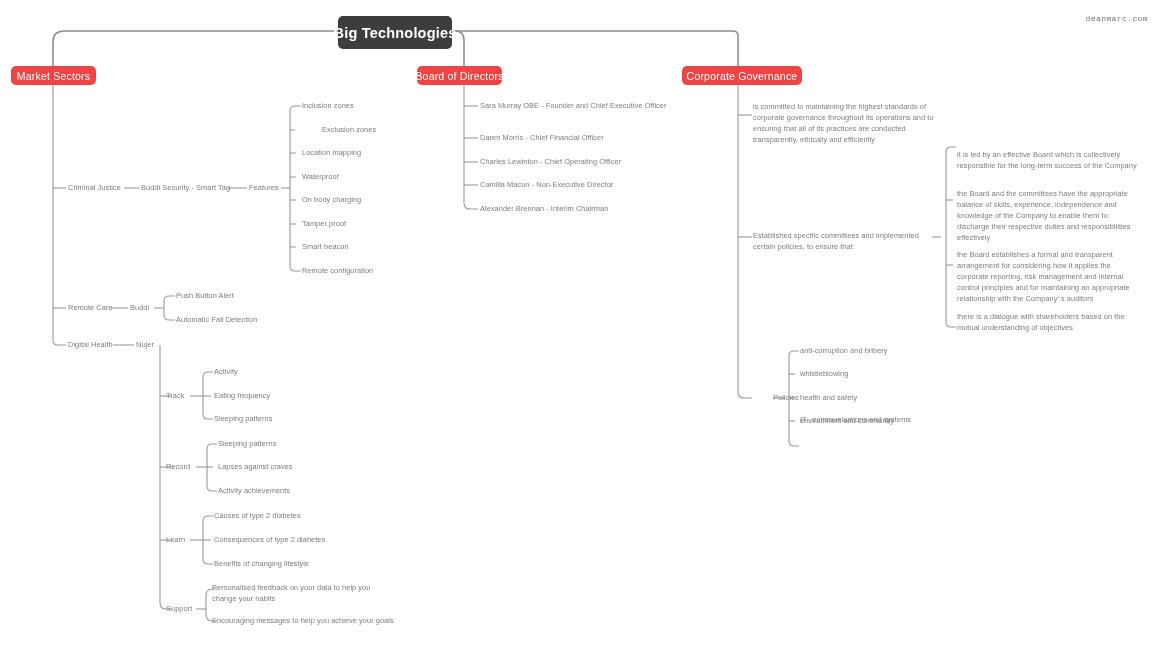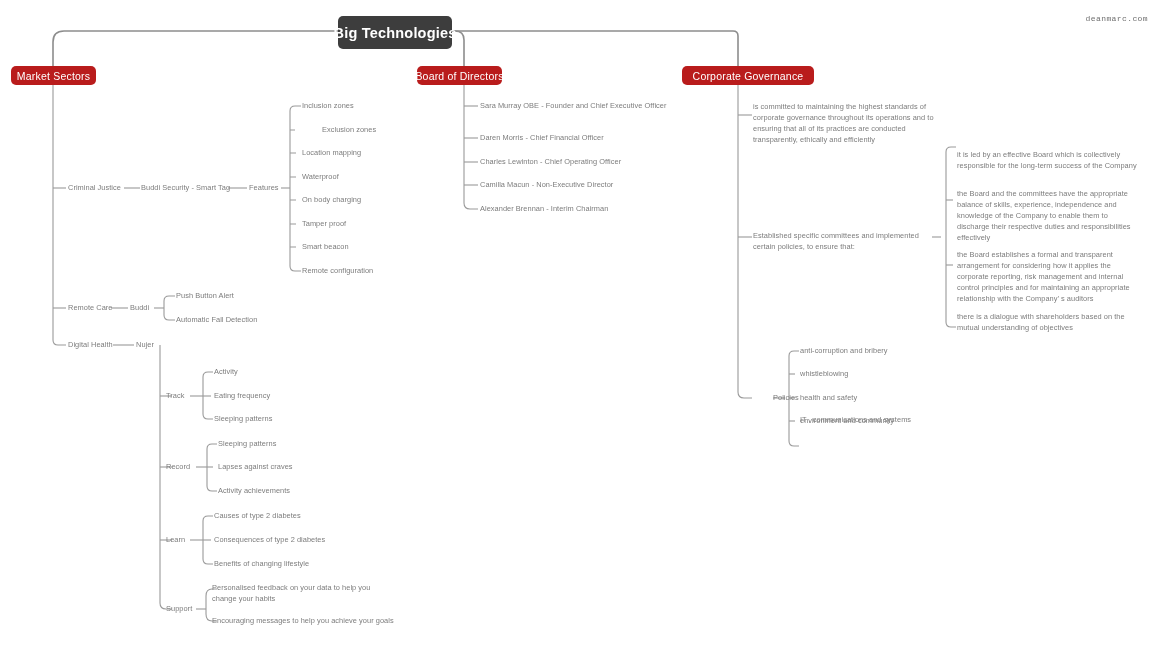--- a/index.html
+++ b/index.html
@@ -47,21 +47,21 @@
     letter-spacing: .2px;
   }
   .box.root {
     background: #3d3d3d;
     font-size: 14.5px;
     font-weight: 600;
     padding: 0 24px;
     height: 33px;
   }
   .box.lvl2 {
-    background: #b91c1c;
+    background: #ef4444;
     font-size: 10.5px;
     font-weight: 500;
     padding: 0 12px;
     height: 19px;
   }
 
   
   .lbl {
     position: absolute;
     color: #7c7c7c;
@@ -181,21 +181,21 @@
   </div>
 
   <div class="box lvl2" style="left:11px; top:66px; width:85px;">
     <span>Market Sectors</span>
   </div>
 
   <div class="box lvl2" style="left:417px; top:66px; width:85px;">
     <span>Board of Directors</span>
   </div>
 
-  <div class="box lvl2" style="left:682px; top:66px; width:132px;">
+  <div class="box lvl2" style="left:682px; top:66px; width:120px;">
     <span>Corporate Governance</span>
   </div>
 
   <div class="lbl mid" style="left:68px; top:188px;">Criminal Justice</div>
 
   <div class="lbl mid" style="left:141px; top:188px;">Buddi Security - Smart Tag</div>
 
   <div class="lbl mid" style="left:249px; top:188px;">Features</div>
 
   <div class="lbl mid" style="left:302px; top:106px;">Inclusion zones</div>

